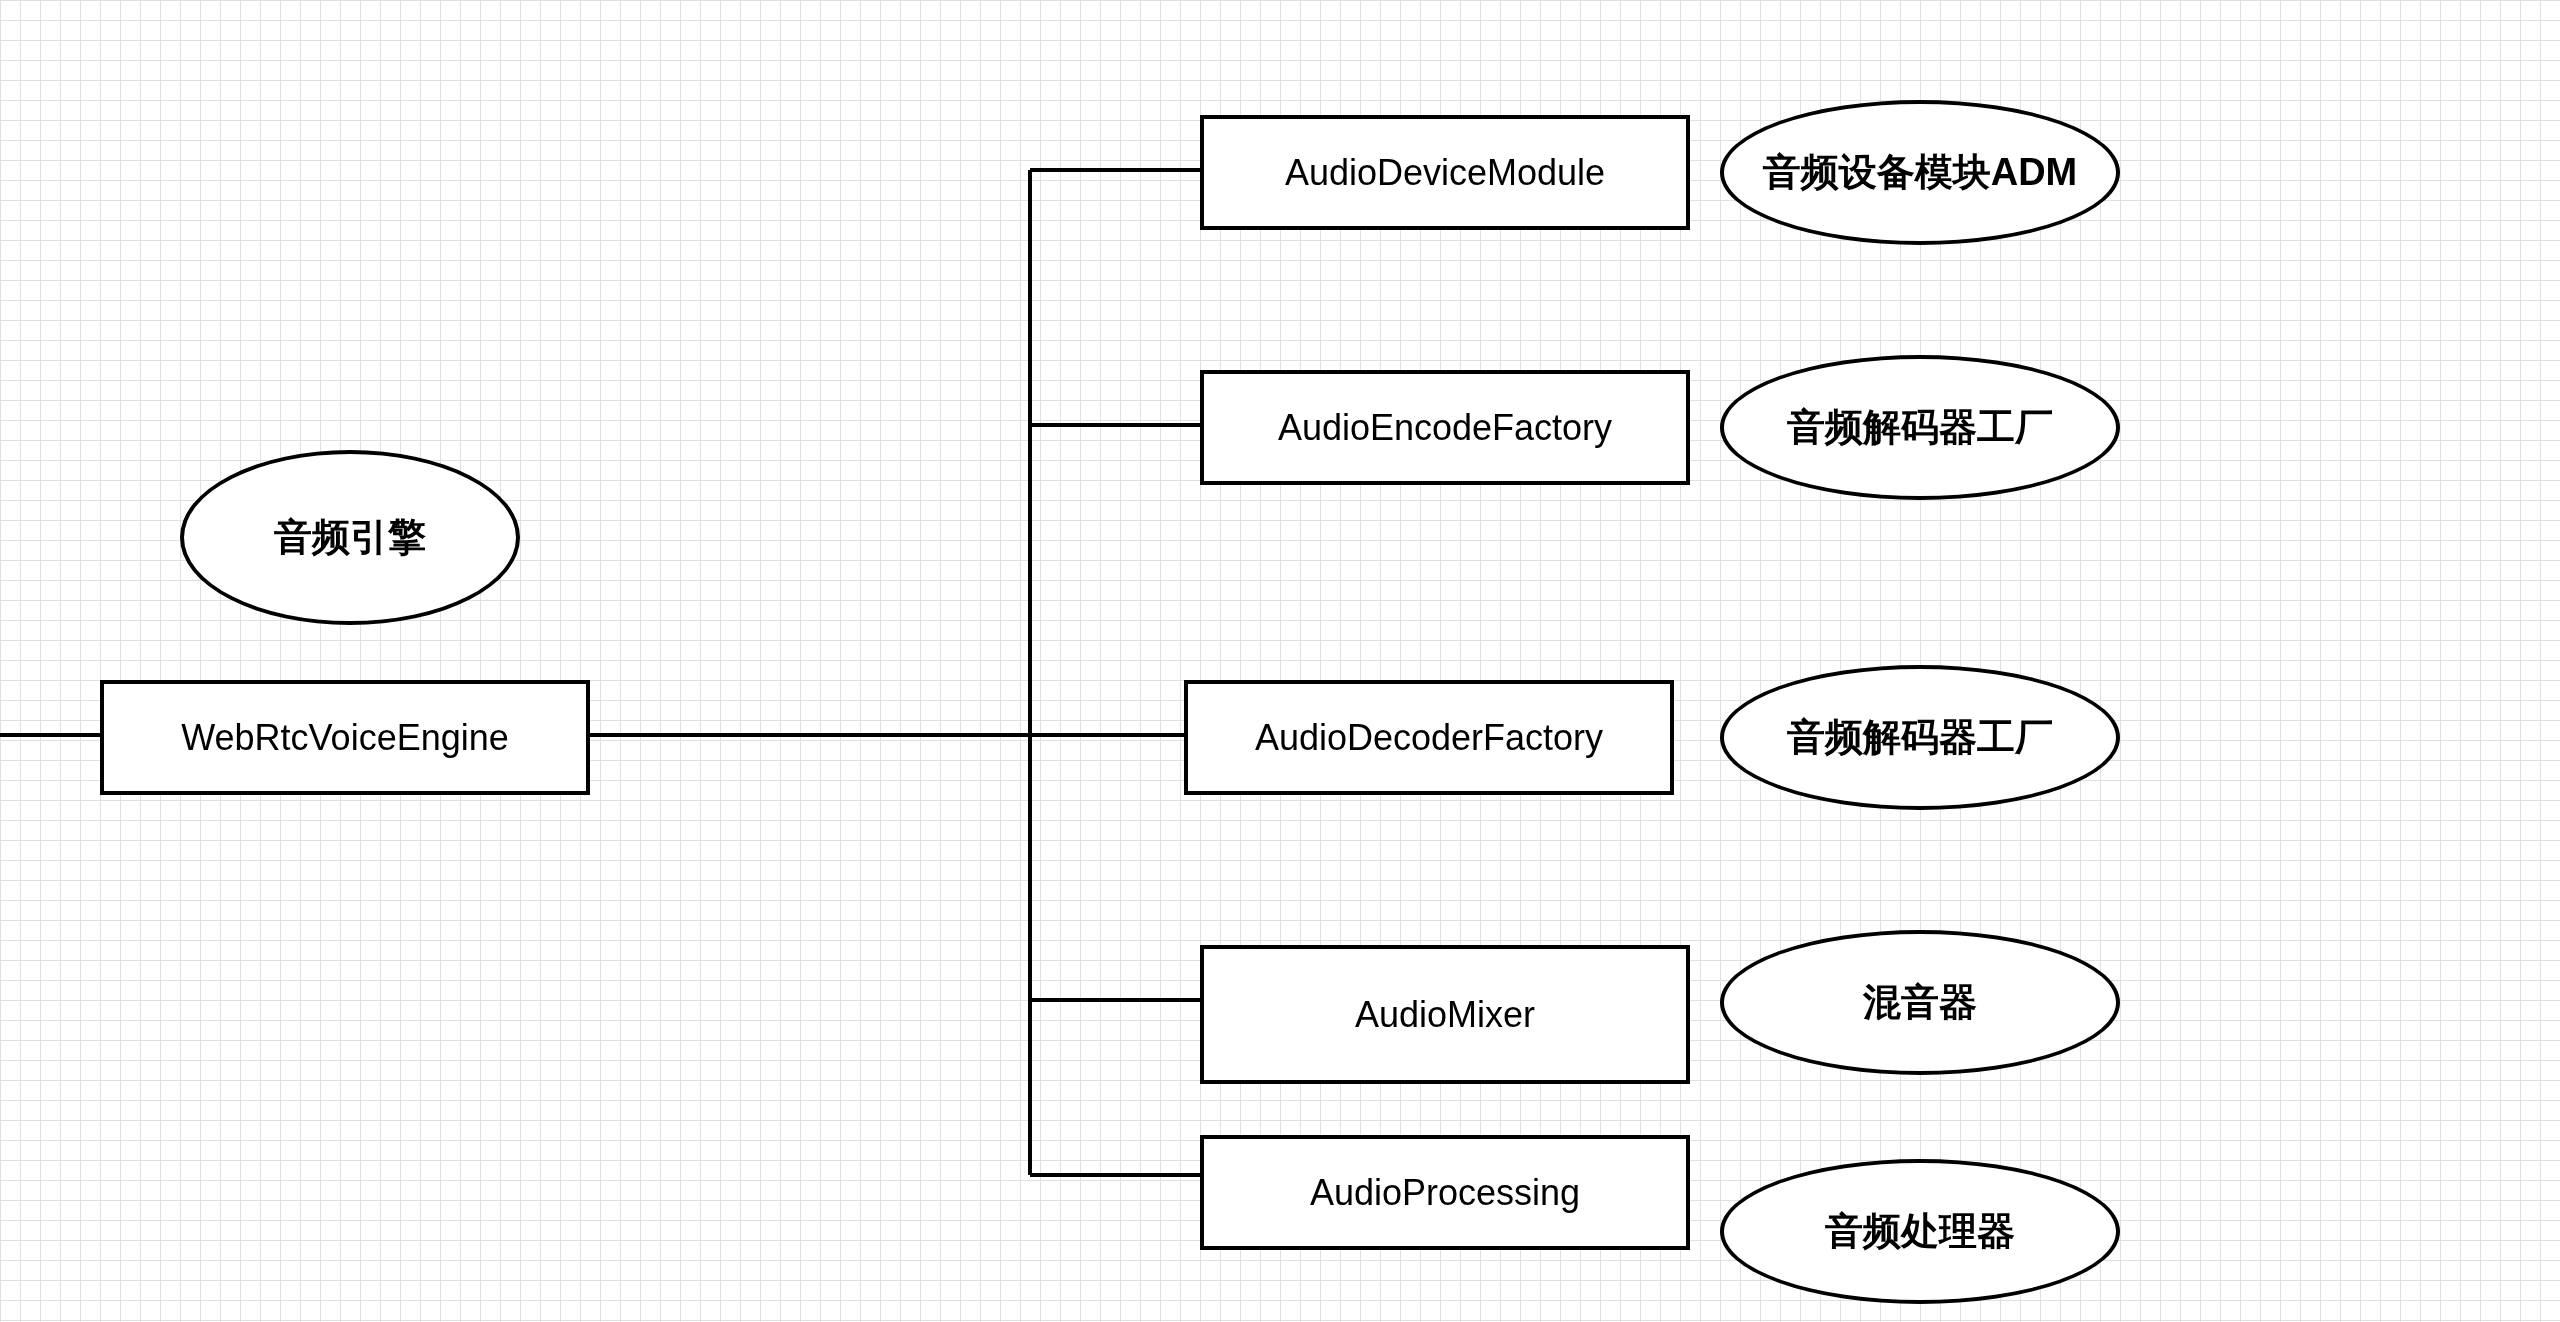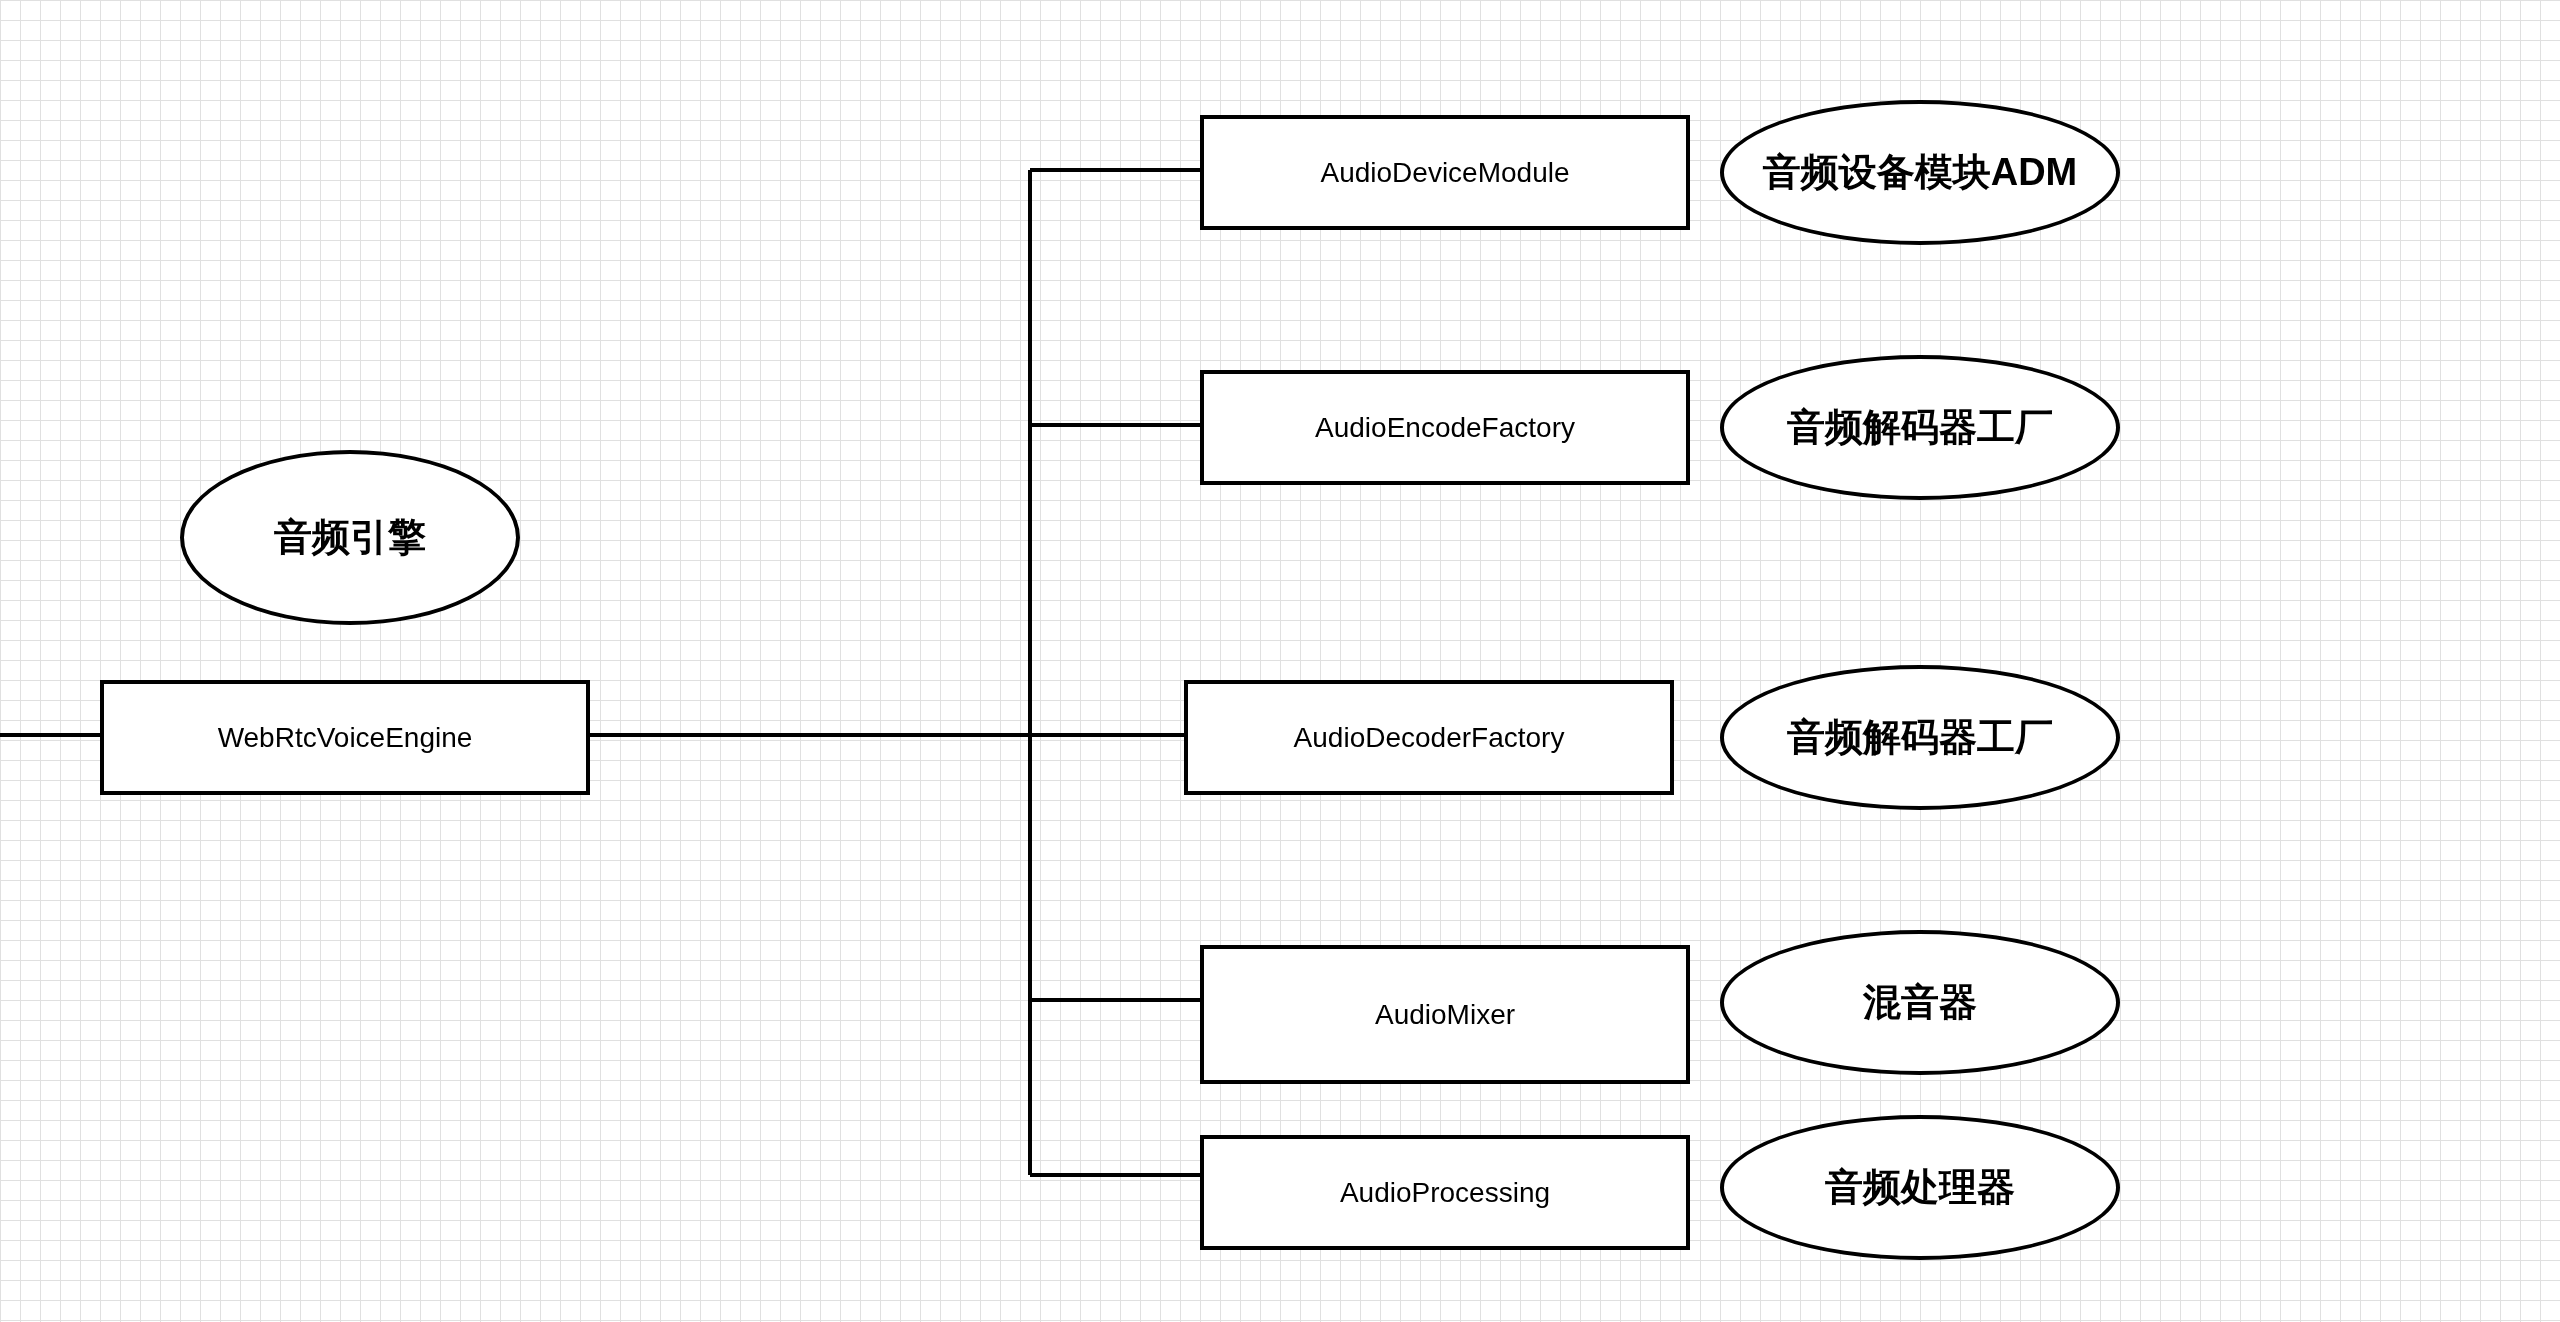--- a/index.html
+++ b/index.html
@@ -20,21 +20,21 @@
       20px 20px,20px 20px,
       100px 100px,100px 100px;
     background-position:0 0;
   }
   .canvas{position:absolute;inset:0;}
   .box{
     position:absolute;
     border:4px solid #000;
     background:#fff;
     display:flex;align-items:center;justify-content:center;
-    font-size:28px;
+    font-size:36px;
     box-sizing:border-box;
   }
   .ellipse{
     position:absolute;
     border:4px solid #000;
     border-radius:50%;
     background:#fff;
     display:flex;align-items:center;justify-content:center;
     font-size:38px;
     box-sizing:border-box;
@@ -102,17 +102,17 @@
   <div class="box" style="left:1200px;top:945px;width:490px;height:139px">
     <span>AudioMixer</span>
   </div>
   <div class="ellipse" style="left:1720px;top:930px;width:400px;height:145px">
     <span>混音器</span>
   </div>
 
   <div class="box" style="left:1200px;top:1135px;width:490px;height:115px">
     <span>AudioProcessing</span>
   </div>
-  <div class="ellipse" style="left:1720px;top:1115px;width:400px;height:145px">
+  <div class="ellipse" style="left:1720px;top:1159px;width:400px;height:145px">
     <span>音频处理器</span>
   </div>
 
 </div>
 
 </body></html>

